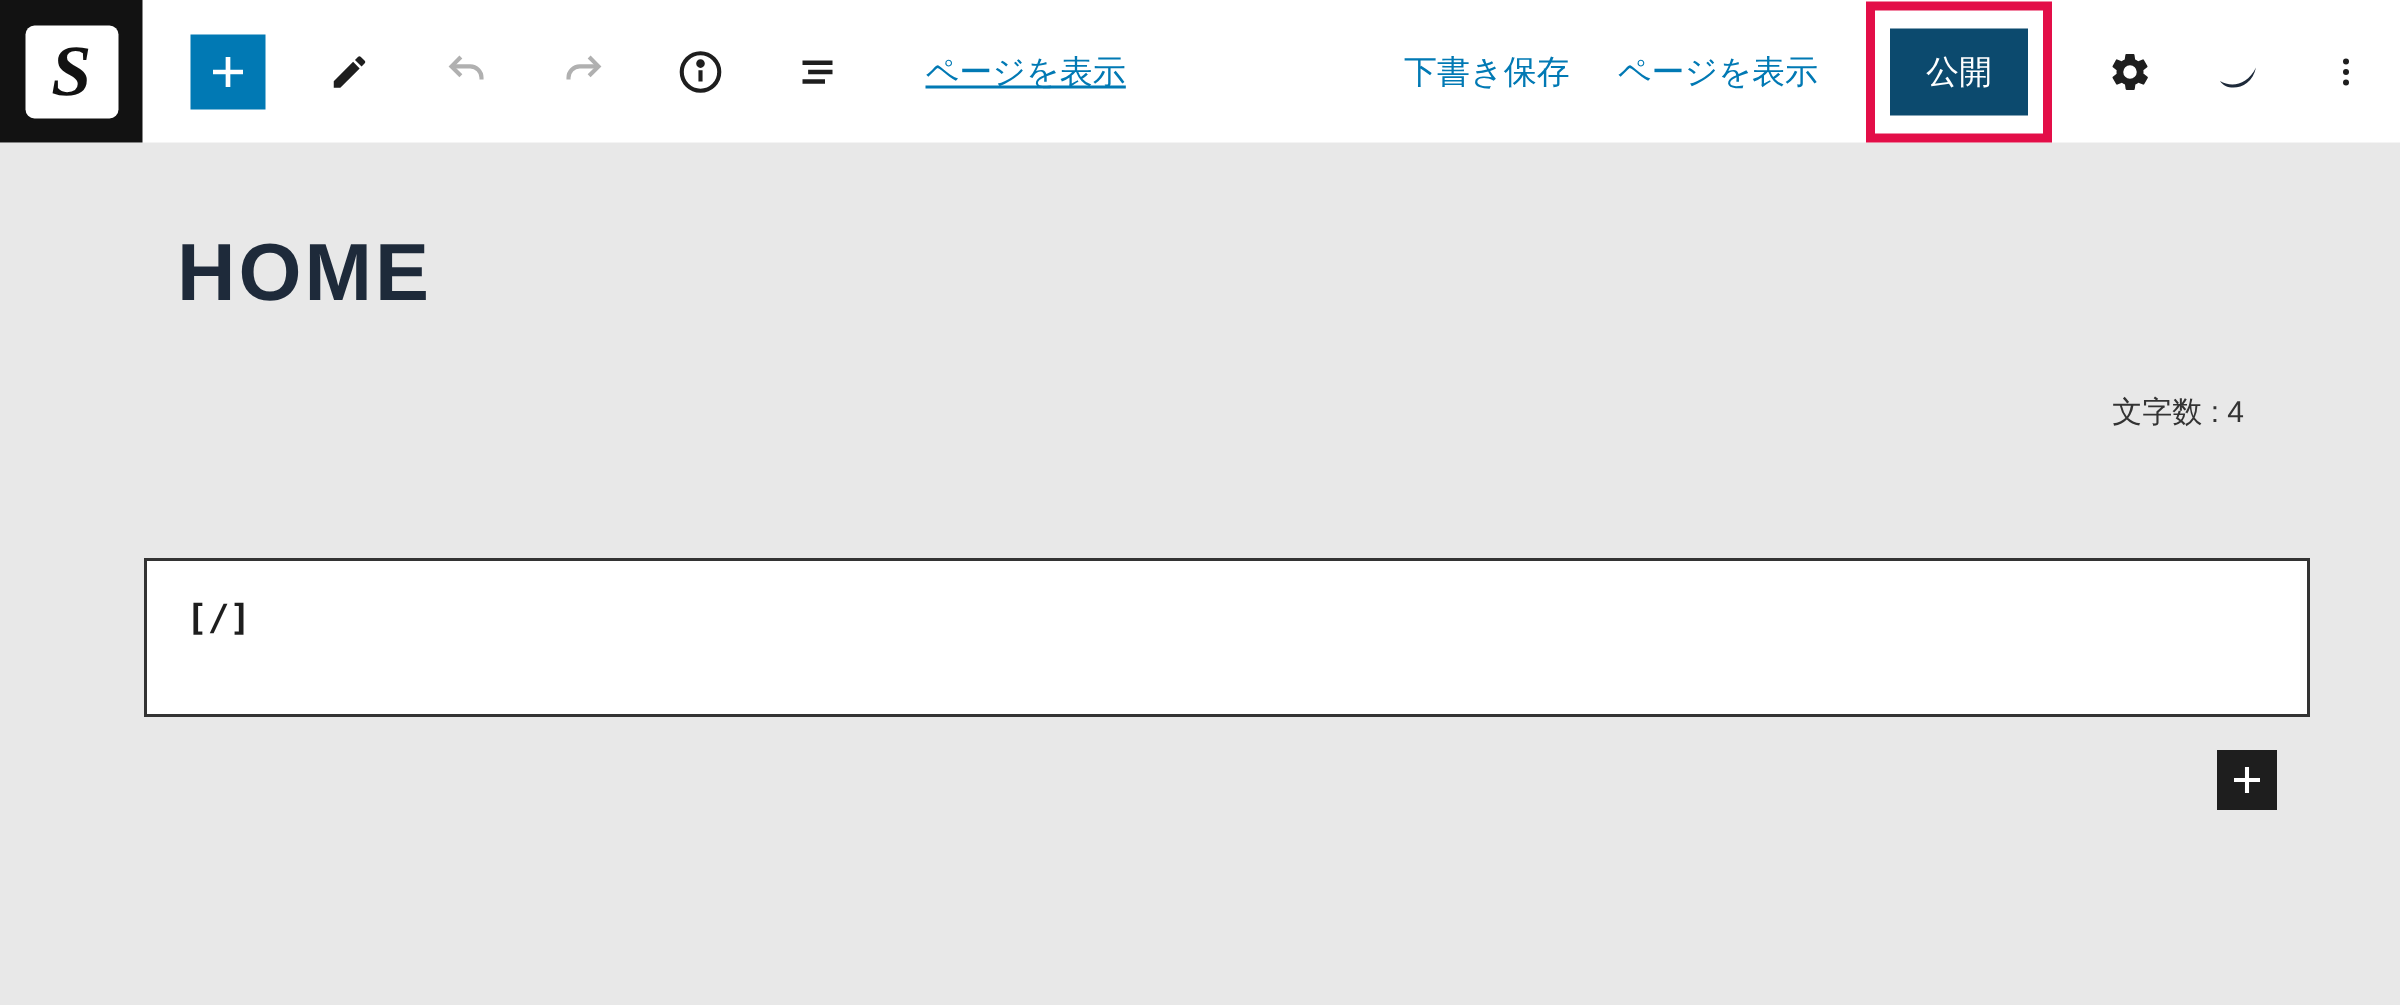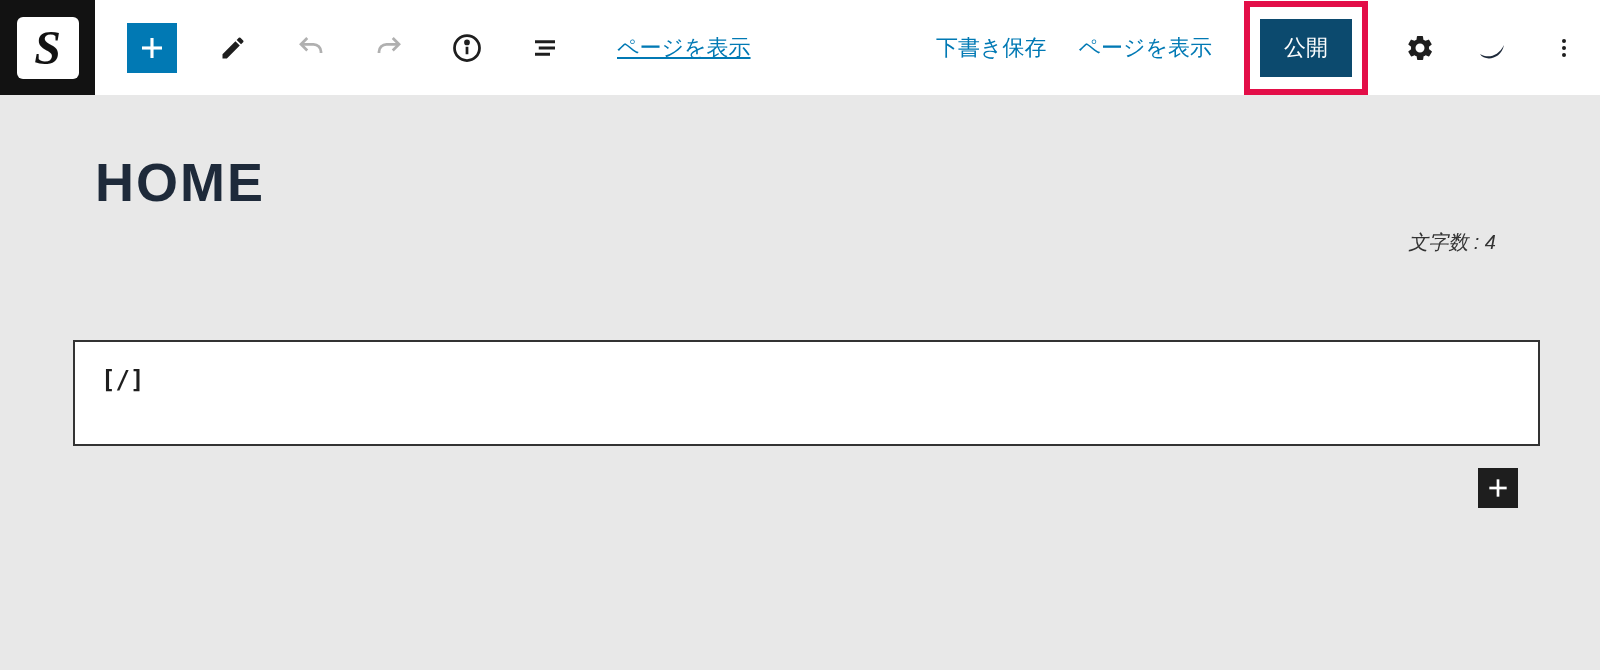--- a/index.html
+++ b/index.html
@@ -101,36 +101,35 @@
     }
     .toolbar-icon-right {
       width: 40px;
       height: 40px;
       display: flex;
       align-items: center;
       justify-content: center;
       cursor: pointer;
     }
     .editor-area {
-      padding: 56px 60px 0 73px;
+      padding: 56px 60px 0 96px;
     }
     .page-title {
       font-size: 54px;
       font-weight: 700;
       color: #1e2a3a;
       letter-spacing: 2px;
       margin-left: 22px;
     }
     .char-count {
       text-align: right;
       font-size: 20px;
       color: #333333;
-      margin-top: 16px;
+      margin-top: 48px;
       margin-right: 44px;
-      font-style: italic;
     }
     .shortcode-block {
       background: #ffffff;
       border: 2px solid #333333;
       margin-top: 84px;
       padding: 24px 26px 26px 26px;
     }
     .shortcode-header {
       display: flex;
       align-items: center;

